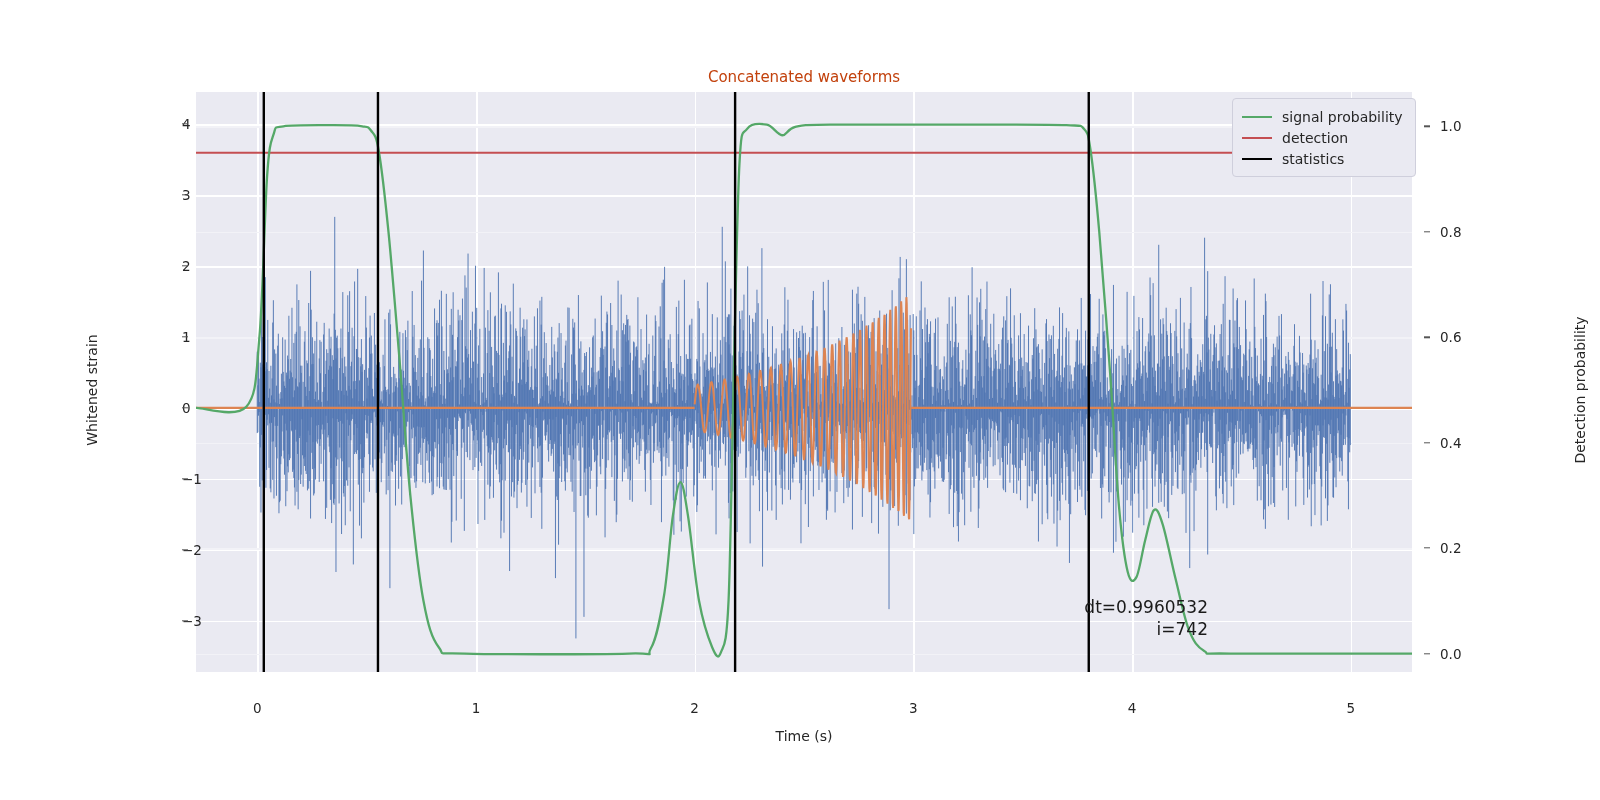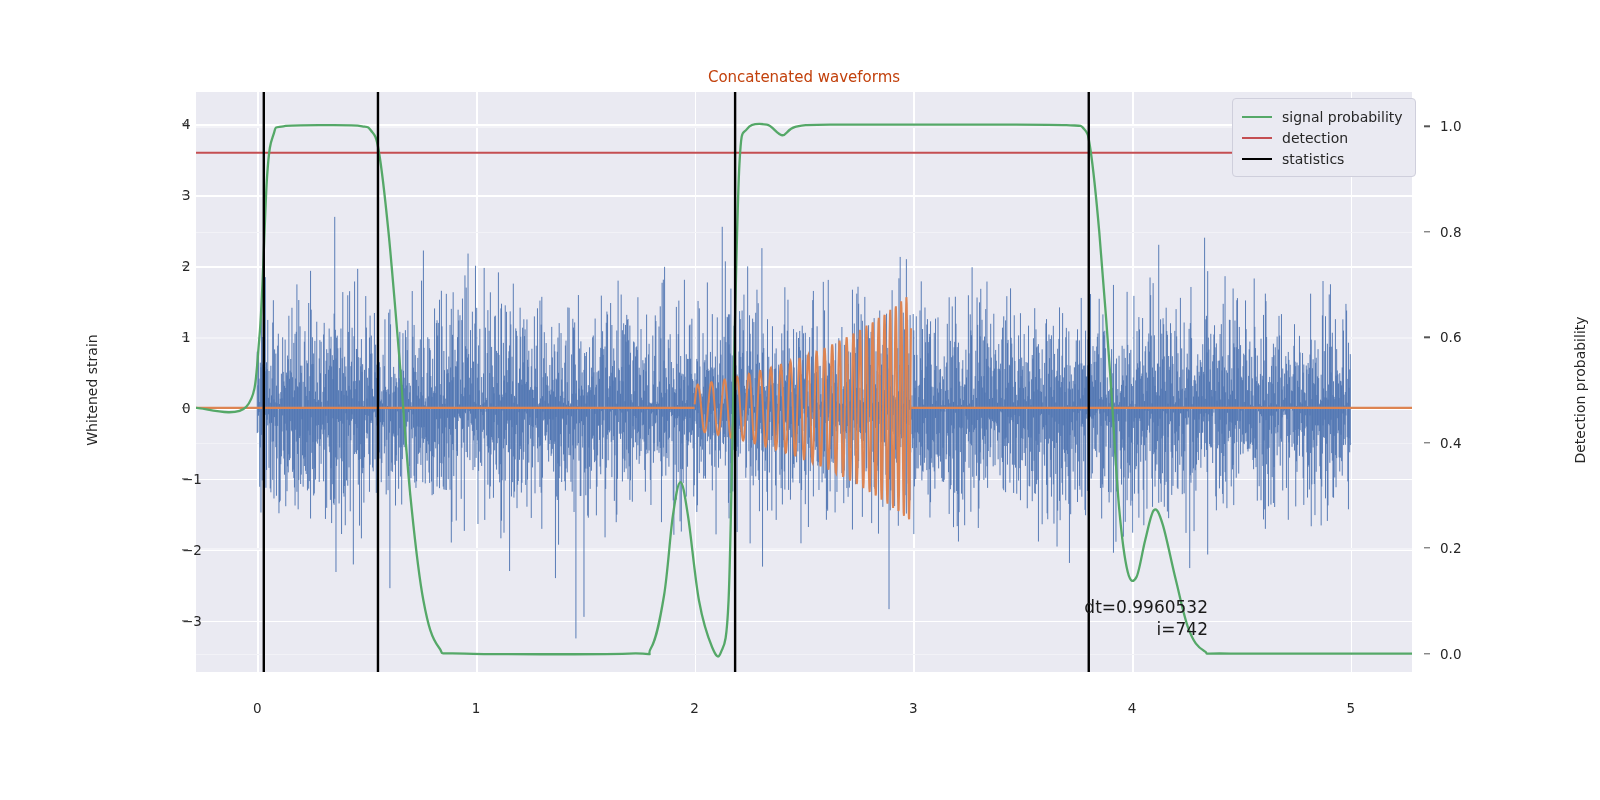--- a/index.html
+++ b/index.html
@@ -144,20 +144,21 @@
       <div class="tick ytickR" style="top: 126.273px; width: 0px;">1.0</div>
       <div class="tickmark tmR" style="top: 126.273px;"></div>
       <div class="tick xtick" style="left: 257.237px;">0</div>
       <div class="tick xtick" style="left: 475.942px;">1</div>
       <div class="tick xtick" style="left: 694.647px;">2</div>
       <div class="tick xtick" style="left: 913.353px;">3</div>
       <div class="tick xtick" style="left: 1132.06px;">4</div>
       <div class="tick xtick" style="left: 1350.76px;">5</div>
     </div>
 
+  <div id="xlabel">Time (s)</div>
   <div id="ylabelL">Whitened strain</div>
   <div id="ylabelR">Detection probability</div>
 
   <div id="annot">
     <div>dt=0.9960532</div>
     <div>i=742</div>
   </div>
 
   <div id="legend">
       <div class="legrow">

